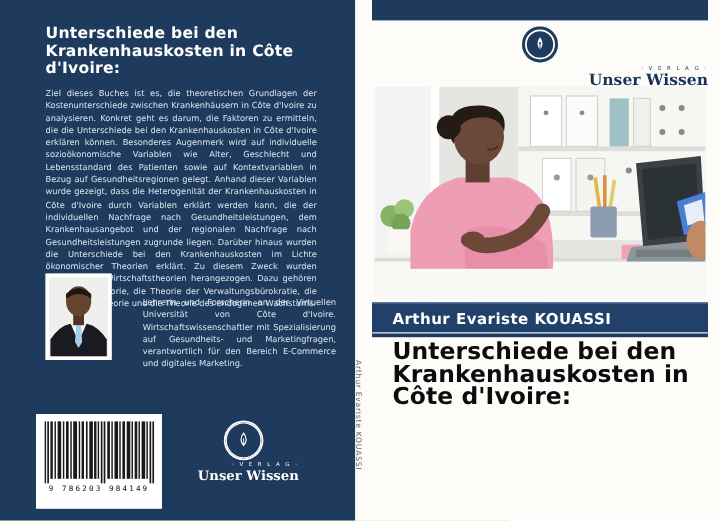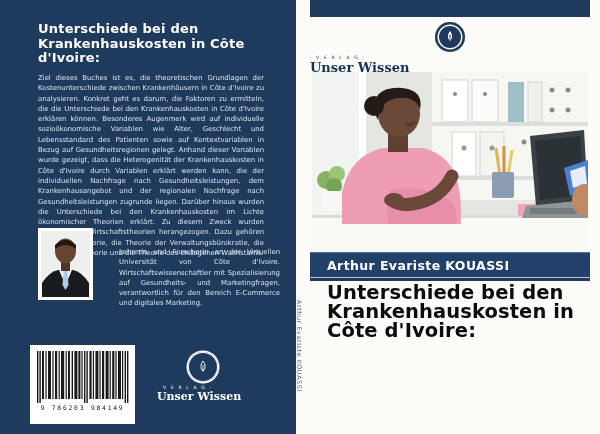--- a/index.html
+++ b/index.html
@@ -30,21 +30,21 @@
     position:absolute; left:30px; top:345px; width:105px; height:79px;
     background:#ffffff; display:flex; flex-direction:column; align-items:center;
   }
   .barcode-bars { margin-top:6px; }
   .barcode-digits {
     margin-top:1px; color:#111; font-family:"DejaVu Sans Mono", monospace;
     font-size:6.3px; letter-spacing:1.8px; white-space:nowrap;
   }
 
   
-  .logo { text-align:left; }
+  .logo { text-align:right; }
   .logo-white { position:absolute; left:157px; top:352px; width:92px; }
   .logo-circle {
     width:30px; height:30px; border-radius:50%; margin:0 auto 3px auto;
     display:flex; align-items:center; justify-content:center;
   }
   .logo-white .logo-circle { background:transparent; box-shadow:0 0 0 1.5px #ffffff, inset 0 0 0 1px #ffffff; }
   .logo-navy  .logo-circle { background:#1e3a5c; box-shadow:inset 0 0 0 2.5px #1e3a5c, inset 0 0 0 4px #fdfdfb; }
   .verlag-label { font-size:4.6px; letter-spacing:1.6px; white-space:nowrap; }
   .logo-white .verlag-label { color:#ffffff; }
   .logo-navy  .verlag-label { color:#1e3a5c; }

